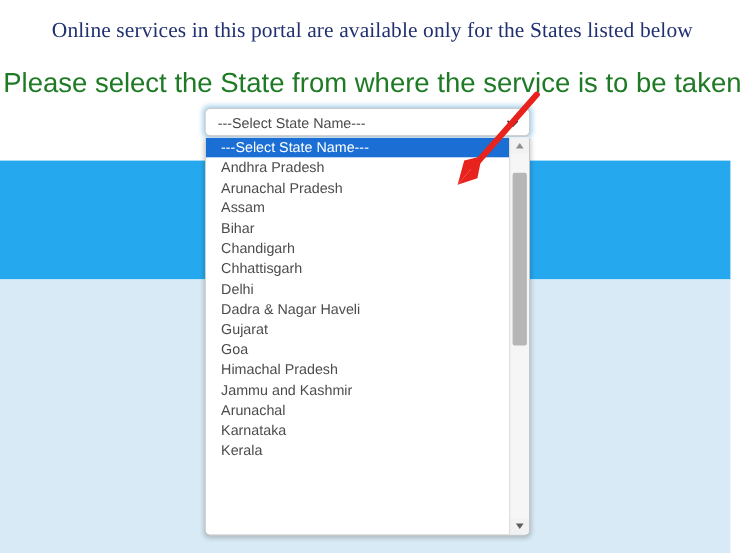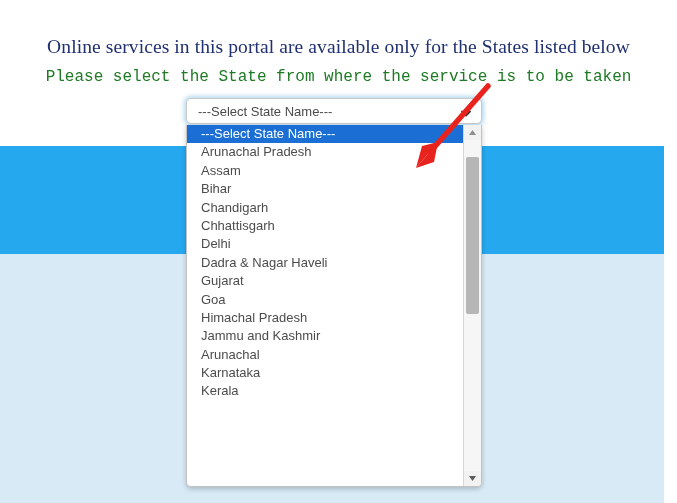--- a/index.html
+++ b/index.html
@@ -28,30 +28,30 @@
     top: 0;
     left: 0;
     width: 677px;
     text-align: center;
     z-index: 6;
   }
   .heading-line1 {
     font-family: "Liberation Serif", serif;
     font-size: 19.5px;
     color: #203070;
-    margin-top: 35px;
+    margin-top: 17px;
     line-height: 24px;
     letter-spacing: 0.1px;
     white-space: nowrap;
   }
   .heading-line2 {
-    font-family: Liberation Mono, monospace;
-    font-size: 16px;
+    font-family: Liberation Sans, sans-serif;
+    font-size: 25px;
     color: #1e7a24;
-    margin-top: 7px;
+    margin-top: 24px;
     line-height: 23px;
     white-space: nowrap;
   }
 
   
   .banner {
     position: absolute;
     left: 0;
     top: 146px;
     width: 664px;
@@ -386,20 +386,21 @@
         <svg viewBox="0 0 12 12" width="12" height="12">
           <path d="M2 4.5 L6 8.5 L10 4.5" fill="none" stroke="#333333" stroke-width="1.8" stroke-linecap="round" stroke-linejoin="round"></path>
         </svg>
       </span>
     </div>
   </div>
 
   <div class="dropdown">
     <ul class="dd-list" id="dd-list">
         <li class="dd-item selected">---Select State Name---</li>
+        <li class="dd-item">Andhra Pradesh</li>
         <li class="dd-item">Arunachal Pradesh</li>
         <li class="dd-item">Assam</li>
         <li class="dd-item">Bihar</li>
         <li class="dd-item">Chandigarh</li>
         <li class="dd-item">Chhattisgarh</li>
         <li class="dd-item">Delhi</li>
         <li class="dd-item">Dadra &amp; Nagar Haveli</li>
         <li class="dd-item">Gujarat</li>
         <li class="dd-item">Goa</li>
         <li class="dd-item">Himachal Pradesh</li>

